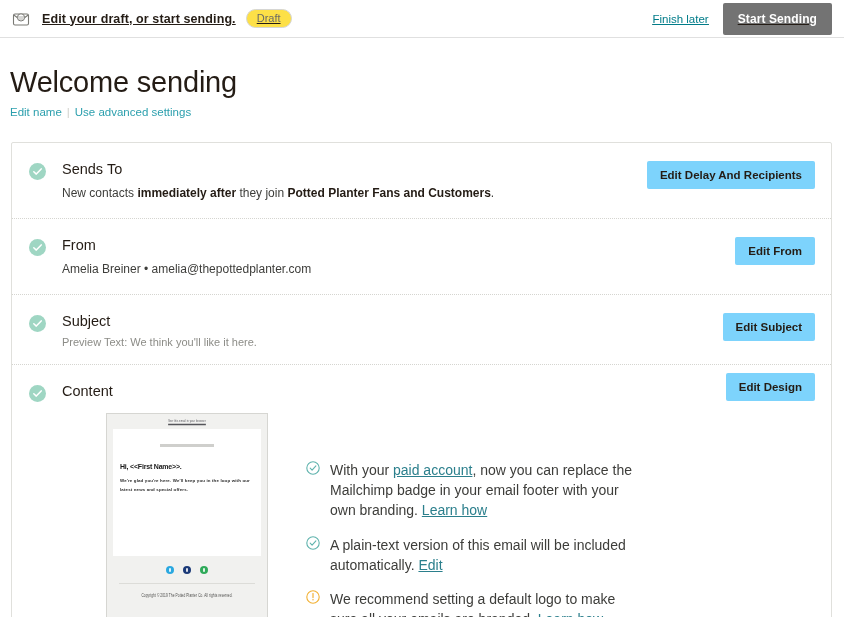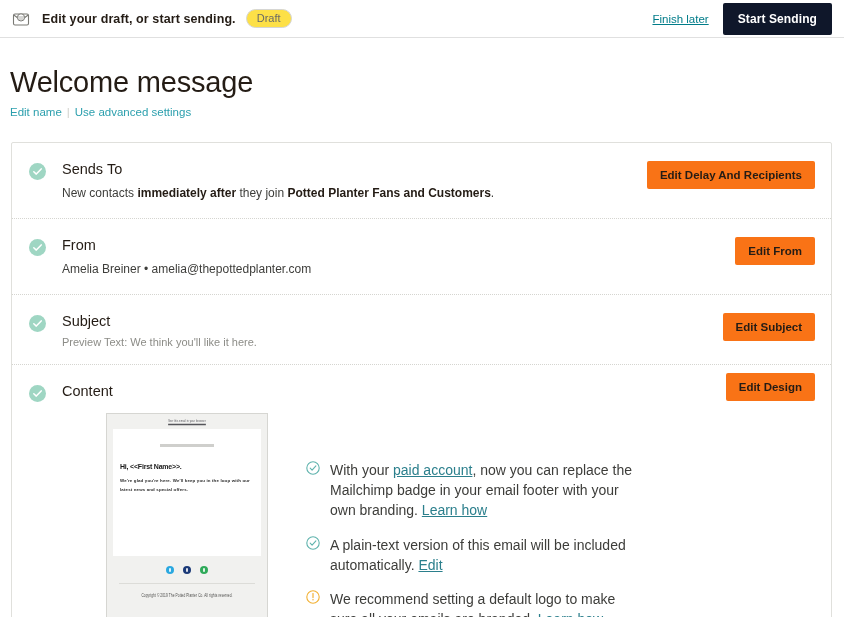--- a/index.html
+++ b/index.html
@@ -13,20 +13,21 @@
   }
 
   
   .topbar {
     height: 38px;
     border-bottom: 1px solid #e0e0e0;
     display: flex;
     align-items: center;
     padding: 0 12px 0 10px;
     position: relative;
+    text-decoration: underline;
   }
   .topbar-icon {
     width: 22px; height: 22px;
     flex: 0 0 auto;
     display: flex; align-items: center; justify-content: center;
     margin-right: 10px;
   }
   .topbar-title {
     font-size: 12.5px;
     font-weight: bold;
@@ -49,21 +50,21 @@
     align-items: center;
     gap: 14px;
   }
   .link-finish {
     font-size: 11.5px;
     color: #007c89;
     text-decoration: underline;
     cursor: pointer;
   }
   .btn-primary {
-    background: #0f172a;
+    background: #737373;
     color: #ffffff;
     font-size: 12px;
     font-weight: bold;
     border: none;
     border-radius: 2px;
     padding: 9px 15px;
     cursor: pointer;
     font-family: "Liberation Sans", sans-serif;
     letter-spacing: .1px;
   }
@@ -130,21 +131,21 @@
     color: #3d3d3a;
     line-height: 1.45;
   }
   .row-desc b { font-weight: bold; color: #241c15; }
   .row-sub {
     font-size: 11px;
     color: #8c8c87;
     margin-top: 5px;
   }
   .btn-secondary {
-    background: #f97316;
+    background: #7dd3fc;
     color: #241c15;
     font-size: 11.5px;
     font-weight: bold;
     border: none;
     border-radius: 2px;
     padding: 8px 13px;
     cursor: pointer;
     white-space: nowrap;
     font-family: "Liberation Sans", sans-serif;
     margin-left: 14px;
@@ -274,21 +275,21 @@
   </span>
   <span class="topbar-title">Edit your draft, or start sending.</span>
   <span class="draft-badge">Draft</span>
   <div class="topbar-right">
     <span class="link-finish">Finish later</span>
     <button class="btn-primary">Start Sending</button>
   </div>
 </div>
 
 <div class="page-head">
-  <h1 class="page-title">Welcome message</h1>
+  <h1 class="page-title">Welcome sending</h1>
   <div class="subnav">
     <a>Edit name</a>
     <span class="divider">|</span>
     <a>Use advanced settings</a>
   </div>
 </div>
 
 <div class="card">
 
   <div class="row dashed">

